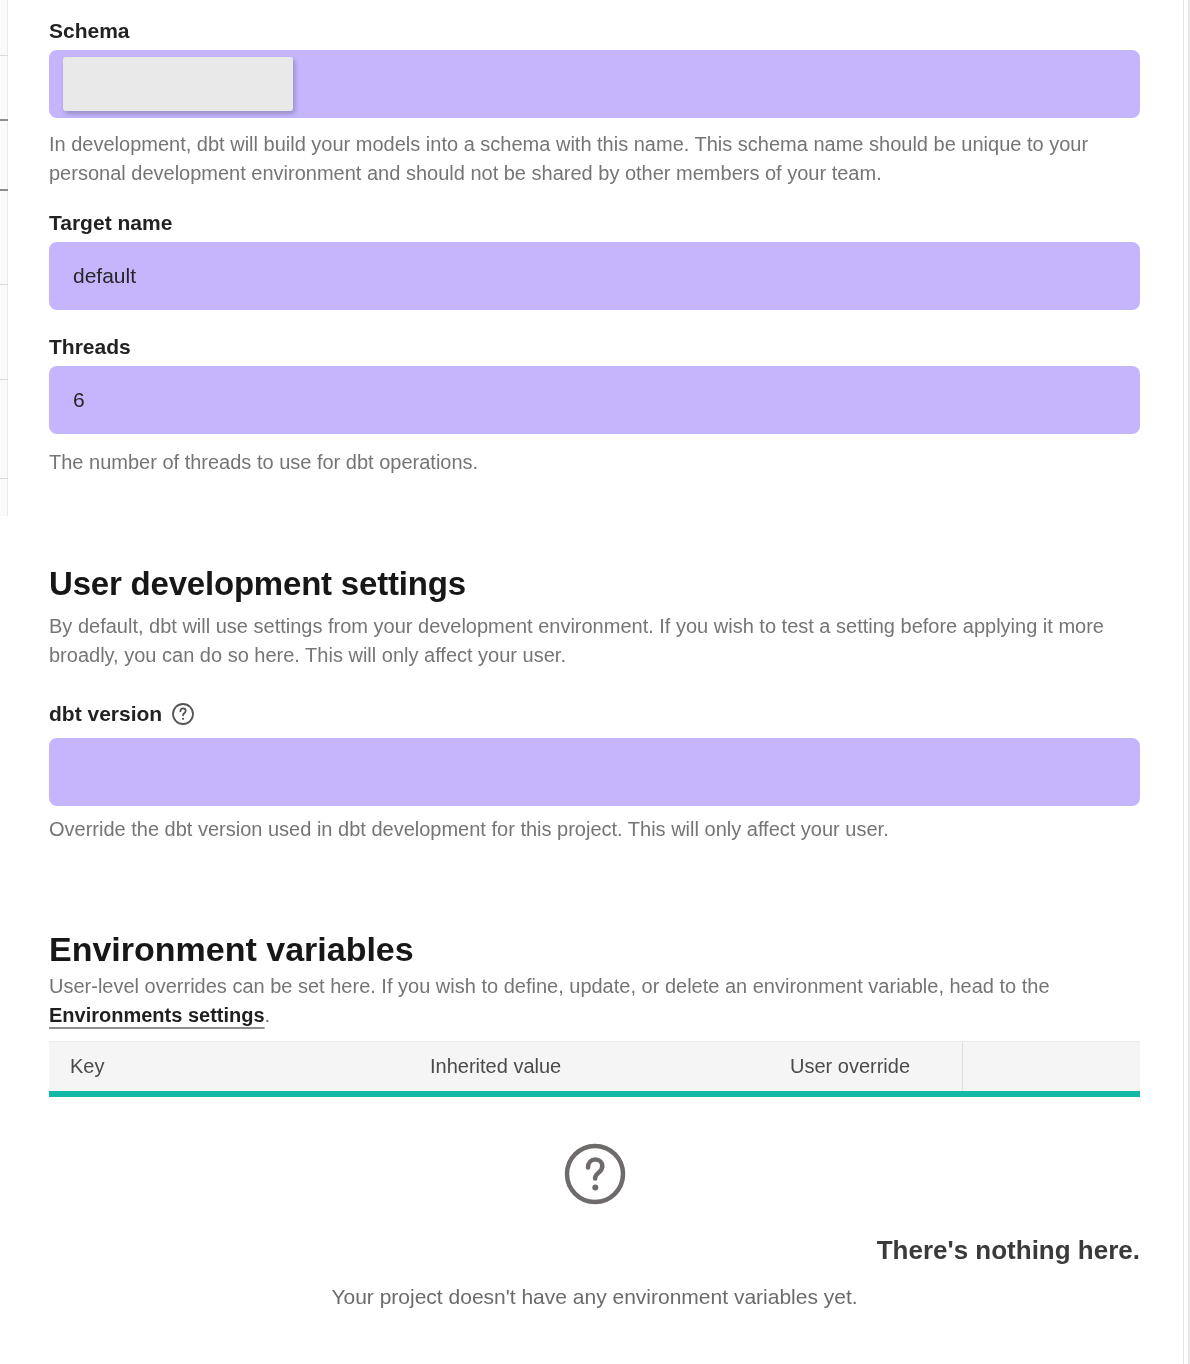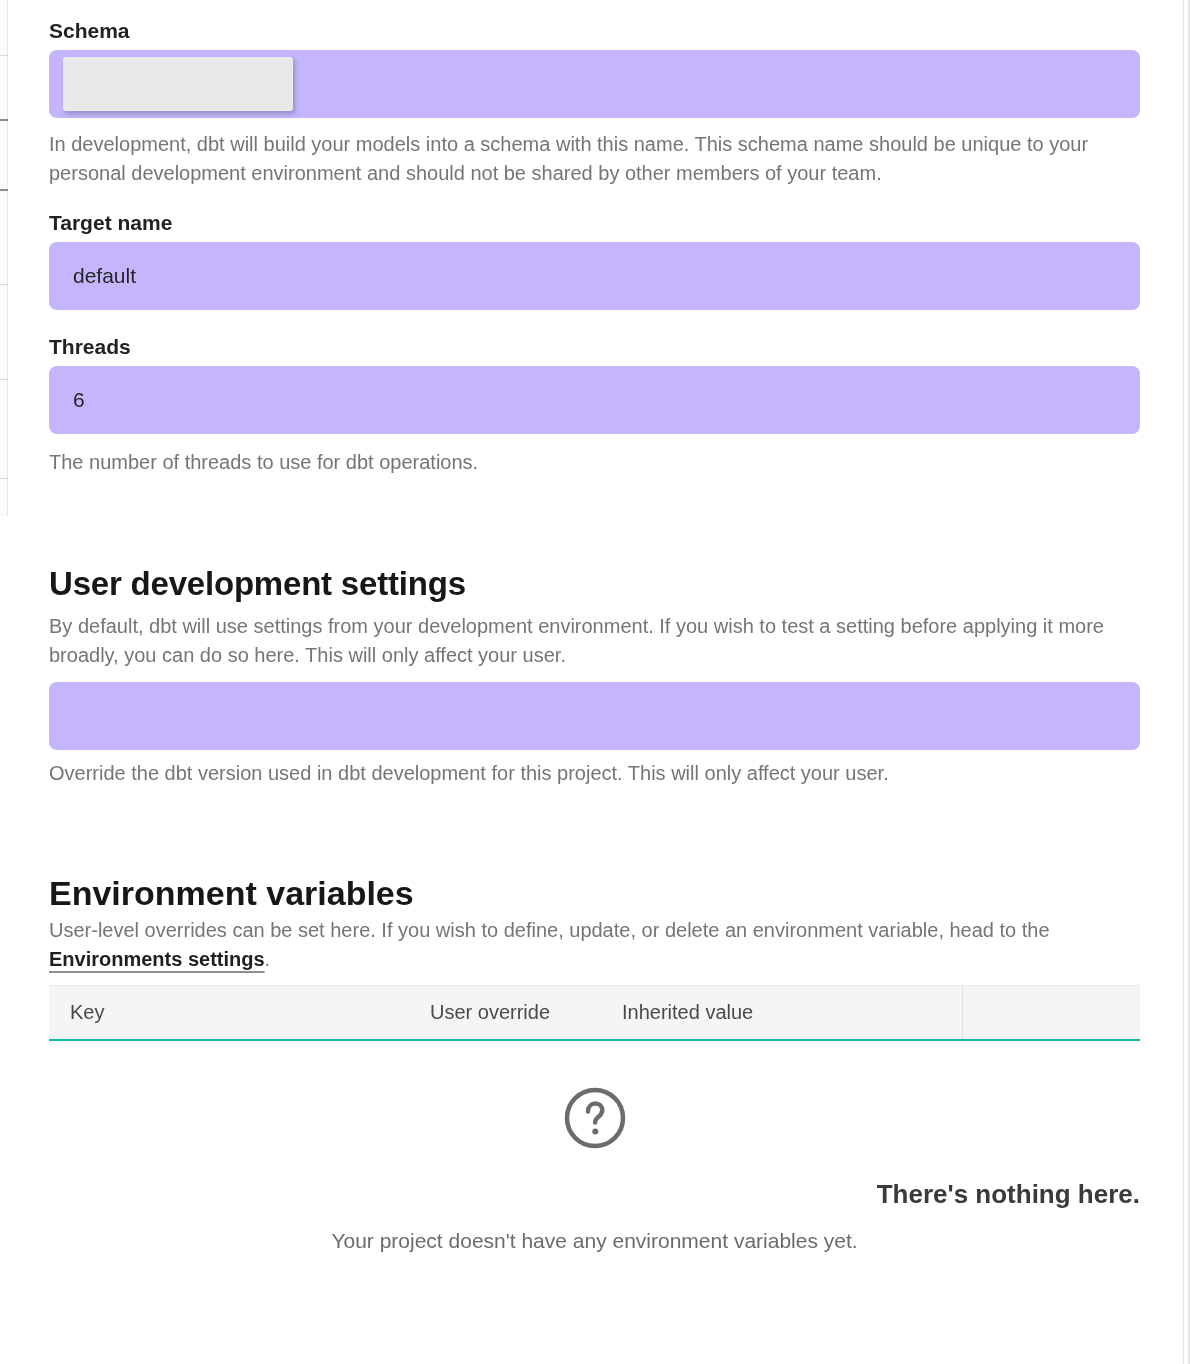--- a/index.html
+++ b/index.html
@@ -89,21 +89,21 @@
     cursor: pointer;
   }
   .help-icon { display: inline-flex; cursor: pointer; }
   
   .table-head {
     margin-top: 11px;
     display: flex;
     height: 56px;
     background: #f5f5f5;
     border-top: 1px solid #ececec;
-    border-bottom: 2px solid #14b8a6;
+    border-bottom: 6px solid #14b8a6;
     align-items: center;
     font-size: 20px; color: #4a4a4a;
   }
   .th { height: 100%; display: flex; align-items: center; }
   .th-key { width: 361px; padding-left: 21px; }
   .th-inherited { width: 360px; padding-left: 20px; }
   .th-override { width: 192px; padding-left: 20px; }
   .th-actions { flex: 1; border-left: 1px solid #e0e0e0; }
   
   .empty-wrap { margin-top: 45px; text-align: center; }
@@ -143,32 +143,42 @@
   <div class="field-label mt24">Target name</div>
   <input class="input-box" type="text" value="default" style="">
 
   <div class="field-label mt26">Threads</div>
   <input class="input-box" type="text" value="6" style="">
   <div class="helper mt14">The number of threads to use for dbt operations.</div>
 
   <div class="h1">User development settings</div>
   <div class="section-desc">By default, dbt will use settings from your development environment. If you wish to test a setting before applying it more broadly, you can do so here. This will only affect your user.</div>
 
+  <div class="label-row mt32">
+    <span class="field-label">dbt version</span>
+    <span class="help-icon">
+      <svg width="24" height="24" viewBox="0 0 24 24" fill="none">
+        <circle cx="12" cy="12" r="10" stroke="#555555" stroke-width="1.8"></circle>
+        <path d="M9.4 9.2c0-1.7 1.15-2.9 2.7-2.9 1.5 0 2.6 1.05 2.6 2.5 0 1.2-.7 1.85-1.5 2.5-.75.6-1.15 1.05-1.15 2" stroke="#555555" stroke-width="1.8" fill="none" stroke-linecap="round"></path>
+        <circle cx="12.05" cy="16.8" r="1.1" fill="#555555"></circle>
+      </svg>
+    </span>
+  </div>
   <input class="input-box mt12" type="text" value="" style="">
   <div class="helper mt13">Override the dbt version used in dbt development for this project. This will only affect your user.</div>
 
   <div class="h2">Environment variables</div>
   <div class="section-desc mt6">
     <span>User-level overrides can be set here. If you wish to define, update, or delete an environment variable, head to the </span><span class="env-link">Environments settings</span><span>.</span>
   </div>
 
   <div class="table-head">
     <div class="th th-key">Key</div>
+    <div class="th th-inherited">Inherited value</div>
     <div class="th th-override">User override</div>
-    <div class="th th-inherited">Inherited value</div>
     <div class="th th-actions"></div>
   </div>
 
   <div class="empty-wrap">
     <svg width="64" height="64" viewBox="0 0 64 64" fill="none">
       <circle cx="32" cy="32" r="28" stroke="#6f6b6b" stroke-width="4.5"></circle>
       <path d="M25 25.5c0-4.8 3.2-8 7.3-8 4 0 7 2.8 7 6.7 0 3.3-1.9 5-4.1 6.8-2 1.6-3.1 2.9-3.1 5.5" stroke="#6f6b6b" stroke-width="4.5" fill="none" stroke-linecap="round"></path>
       <circle cx="32.3" cy="45.6" r="3" fill="#6f6b6b"></circle>
     </svg>
   </div>

